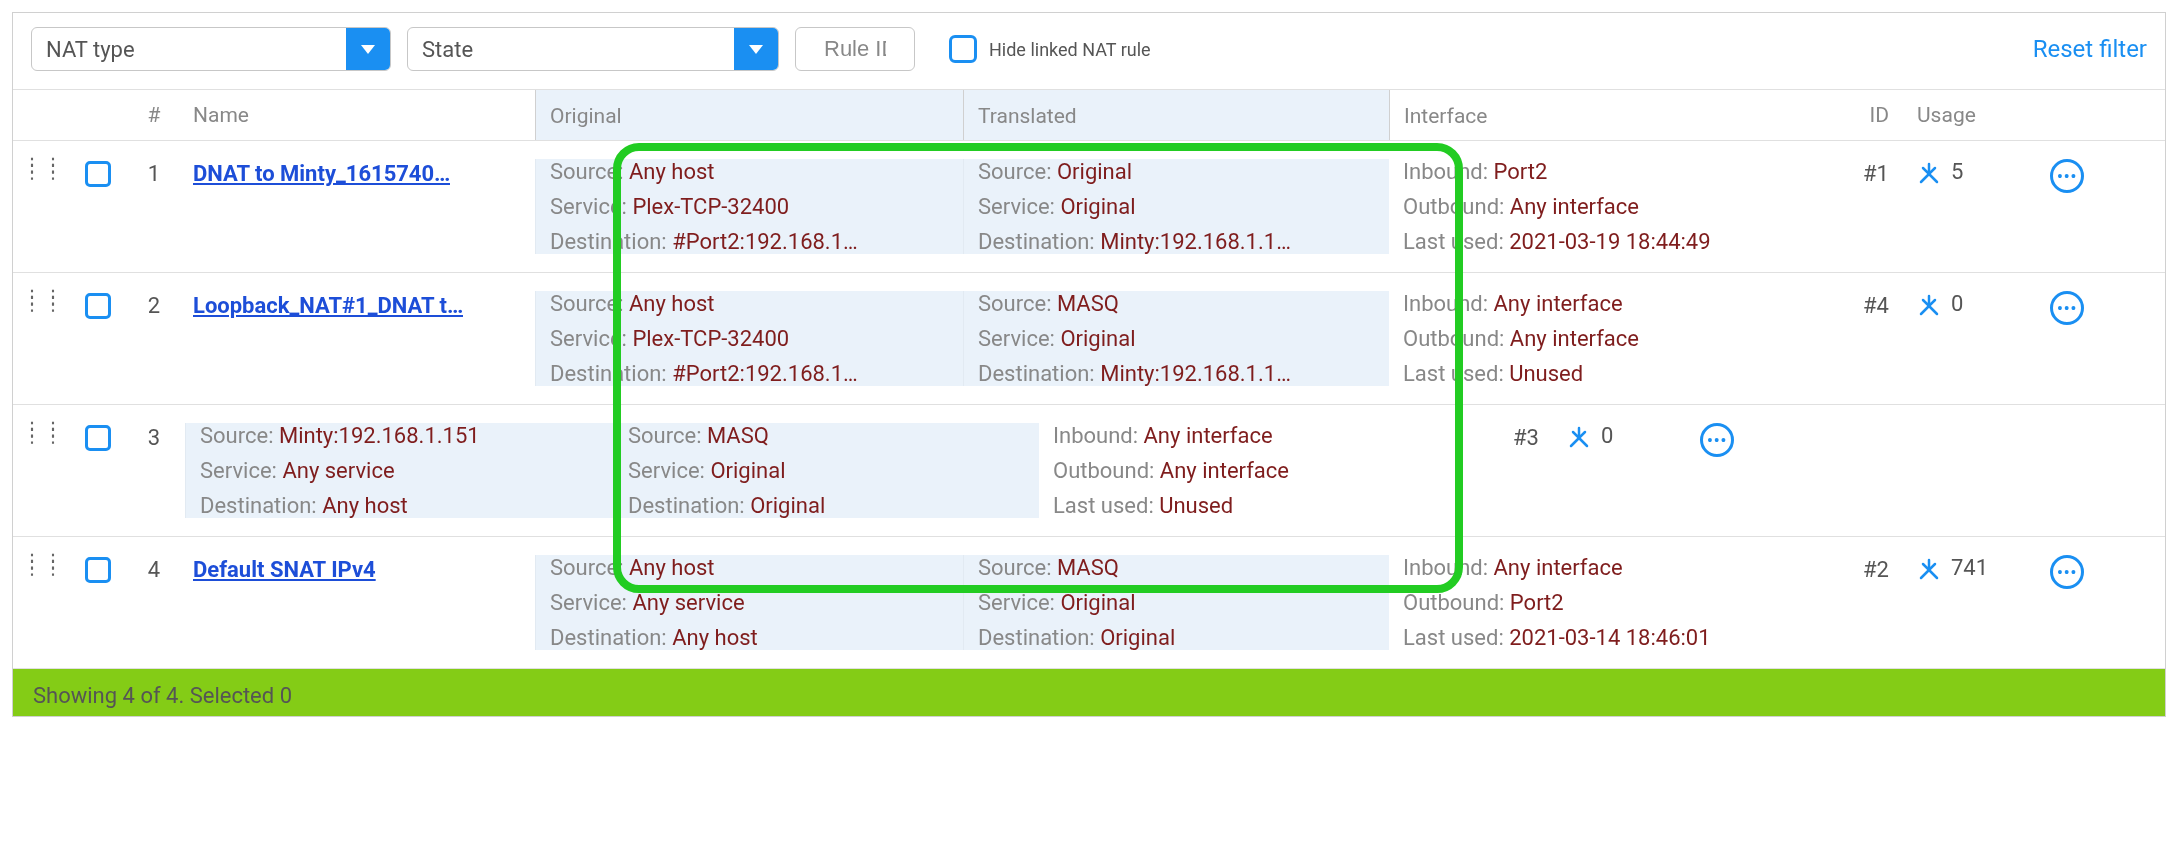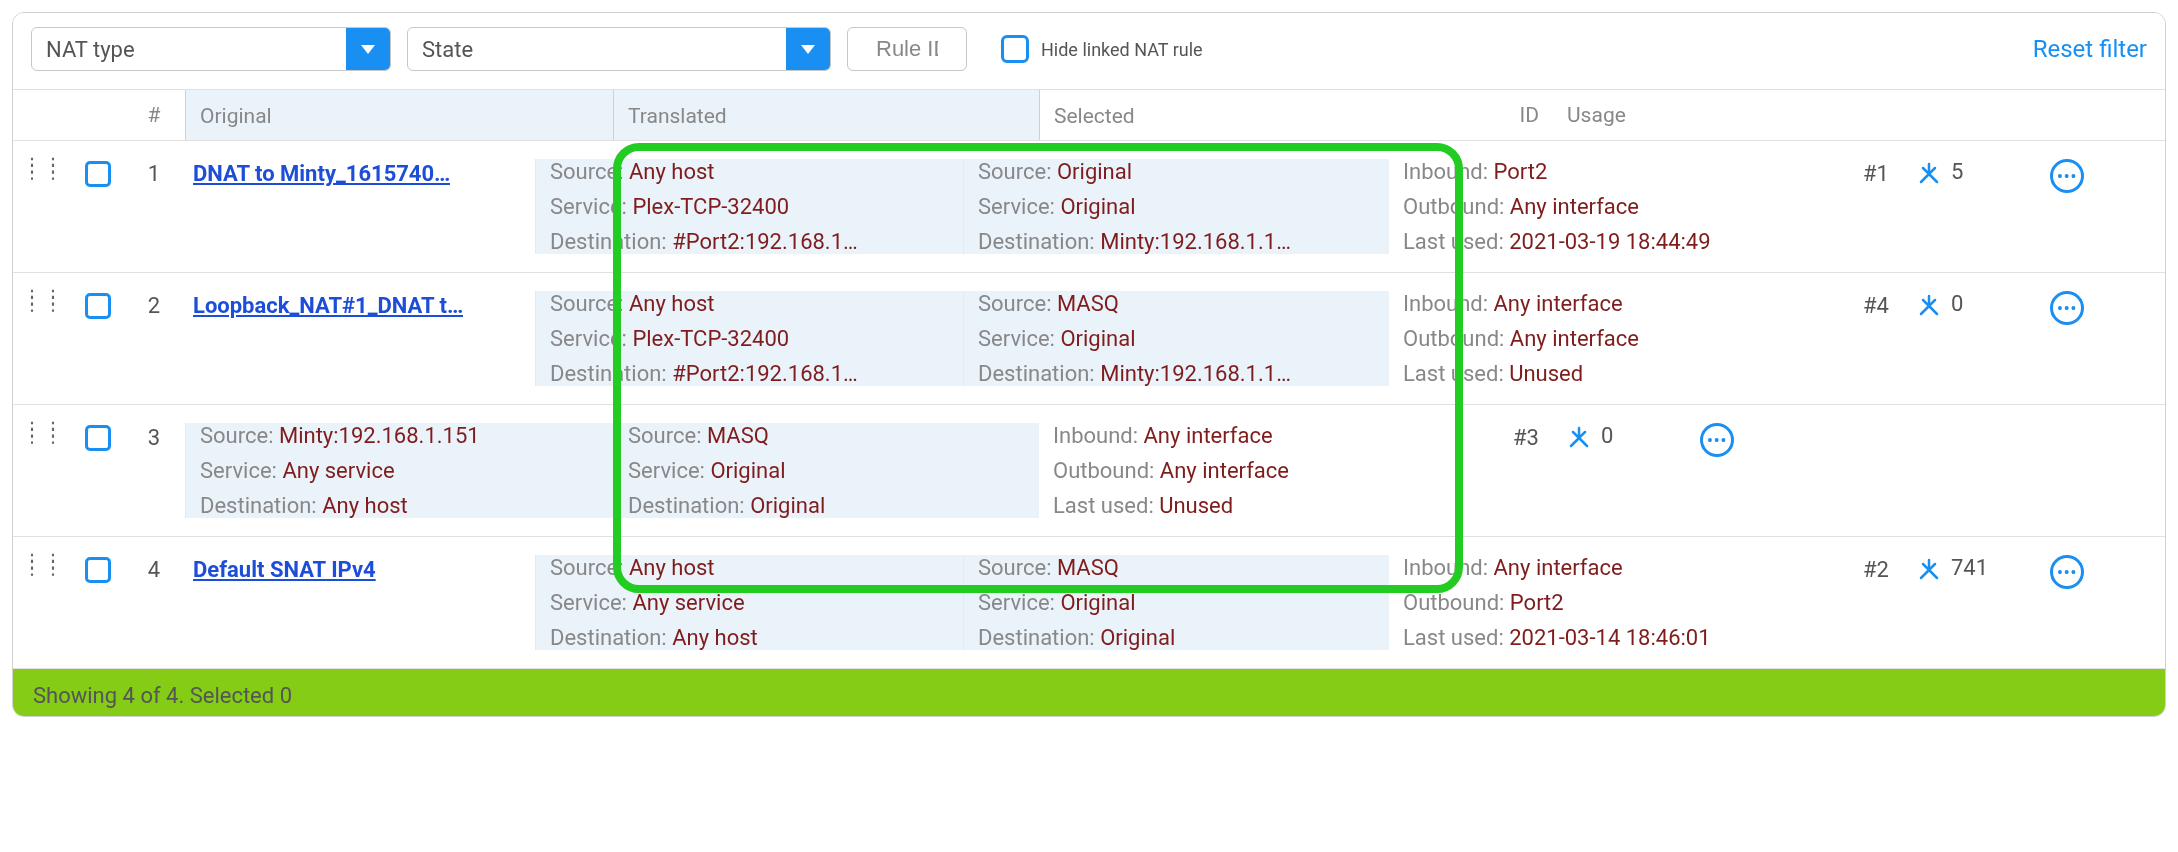--- a/index.html
+++ b/index.html
@@ -5,21 +5,21 @@
   * { box-sizing: border-box; margin: 0; padding: 0; }
   body {
     font-family: -apple-system, BlinkMacSystemFont, "Segoe UI", Roboto, Helvetica, Arial, sans-serif;
     font-size: 20px;
     color: #333;
     background: #fff;
     padding: 12px;
   }
   .container {
     border: 1px solid #d0d0d0;
-    border-radius: 12px;
+    border-radius: 0;
     overflow: hidden;
   }
 
   
   .filter-bar {
     display: flex;
     align-items: center;
     gap: 16px;
     padding: 14px 18px 18px 18px;
     background: #fff;
@@ -34,21 +34,21 @@
     background: #fff;
     cursor: pointer;
   }
   .select-like .label {
     padding: 0 14px;
     color: #555;
     font-size: 22px;
     white-space: nowrap;
   }
   .select-like.nat { width: 360px; }
-  .select-like.state { width: 424px; justify-content: space-between; }
+  .select-like.state { width: 372px; justify-content: space-between; }
   .select-like .caret-btn {
     width: 44px;
     height: 100%;
     background: #1a8ff2;
     display: flex;
     align-items: center;
     justify-content: center;
   }
   .caret-down {
     width: 0; height: 0;
@@ -264,23 +264,24 @@
       <span>Hide linked NAT rule</span>
     </div>
     <div class="spacer"></div>
     <span class="reset-link">Reset filter</span>
   </div>
 
   <div class="table-header">
     <div class="col-drag"></div>
     <div class="col-check"></div>
     <div class="col-num">#</div>
+    <div class="col-name">Name</div>
     <div class="col-orig">Original</div>
     <div class="col-trans">Translated</div>
-    <div class="col-iface">Selected</div>
+    <div class="col-iface">Interface</div>
     <div class="col-id">ID</div>
     <div class="col-usage">Usage</div>
     <div class="col-actions"></div>
   </div>
 
   <div class="rows-wrap" id="rows-wrap">
 
     <div class="highlight-box" id="highlight-box" style="left: 600px; top: 2px; width: 850px; height: 450px; border-color: rgb(34, 204, 34);"></div>
 
     <div class="row">

